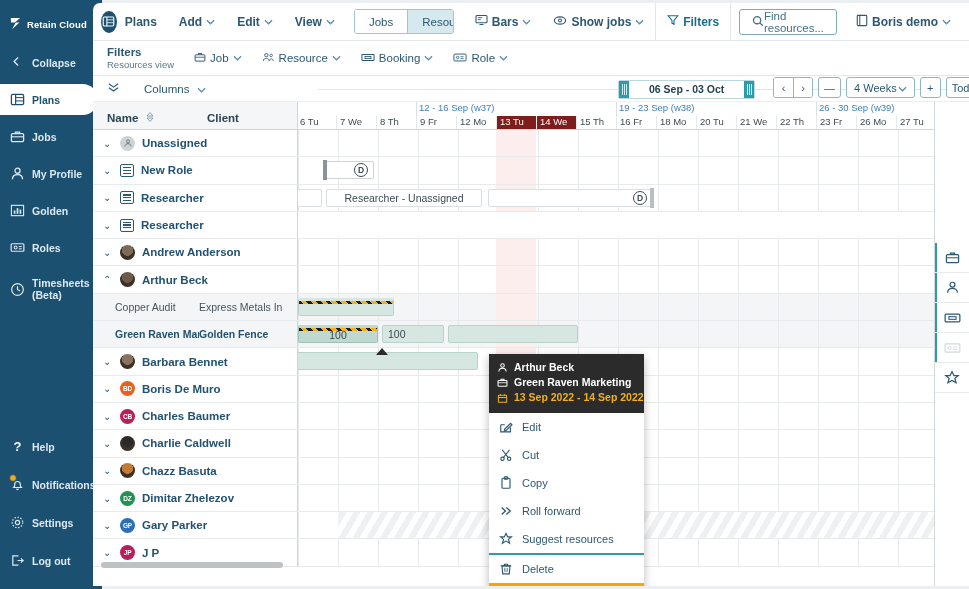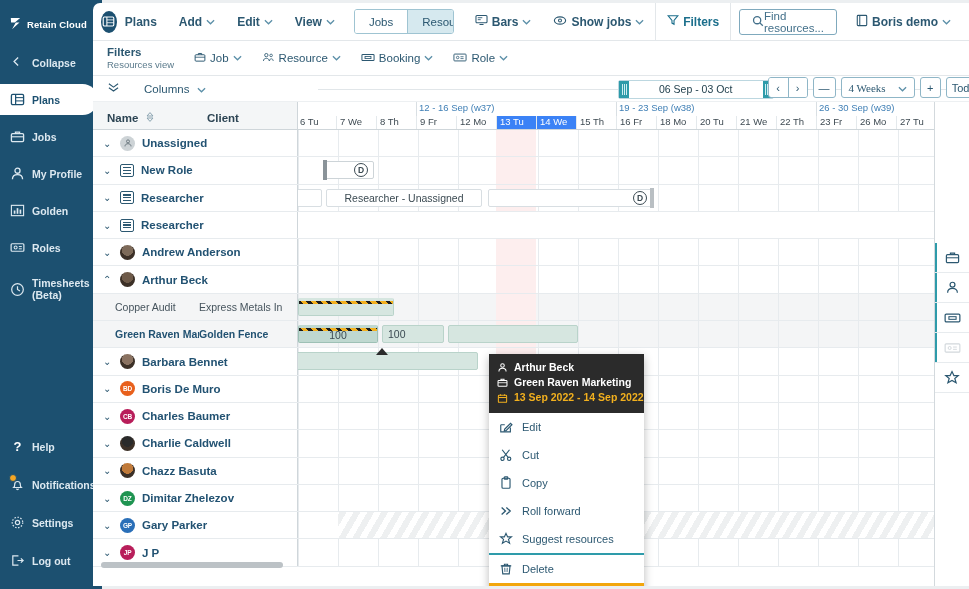--- a/index.html
+++ b/index.html
@@ -98,32 +98,32 @@
     display:flex; align-items:center;
   }
   #rangeline { position:absolute; left:20px; right:0; top:13px; height:1px; background:#e1e6e9; }
   #rangepill {
     position:absolute; left:320px; display:flex; align-items:center; height:19px;
     background:#fff; border:1px solid #bcd7e0; border-radius:2px; z-index:2;
   }
   .grip { width:10px; height:17px; background:#2e9baa; display:flex; gap:1px;
     align-items:center; justify-content:center; }
   .grip i { width:1px; height:11px; background:#cfeef2; display:block; }
-  #rangepill .rtext { padding:0 30px; font-size:10.5px; font-weight:normal; color:#24424f; white-space:nowrap;}
+  #rangepill .rtext { padding:0 20px; font-size:10.5px; font-weight:bold; color:#24424f; white-space:nowrap;}
   #zoomctl { position:absolute; right:0; top:1px; display:flex; align-items:center; gap:5px; z-index:3; }
   .zbtn {
     border:1px solid #8fb6c7; border-radius:3px; height:21px; min-width:21px;
     display:flex;align-items:center;justify-content:center; color:#2c5871;
     font-size:11px; background:#fff; cursor:pointer; padding:0 5px;
   }
   .zgroup { display:flex; border:1px solid #8fb6c7; border-radius:3px; overflow:hidden; height:21px;}
   .zgroup div { width:19px; display:flex;align-items:center;justify-content:center;
     color:#2c5871;font-size:11px;cursor:pointer;background:#fff;}
   .zgroup div+div{border-left:1px solid #8fb6c7;}
-  .zsel { padding:4px 7px; gap:12px;font-family:Liberation Serif, serif; }
+  .zsel { padding:4px 7px; gap:1px; }
   
   #gridwrap { position:absolute; left:0; top:99px; right:0; bottom:0; }
   #namehead {
     position:absolute; left:0; top:0; width:205px; height:28px;
     background:#f4f6f7; border-right:1px solid #cfd6da; border-bottom:1px solid #cfd6da;
     display:flex; align-items:flex-end; z-index:6;
   }
   #namehead .cell { font-weight:bold; color:#2c4453; font-size:11.5px; padding-bottom:5px; }
   #namehead .c1 { width:108px; padding-left:14px; display:flex;align-items:center;gap:8px;}
   #namehead .c1 .sortic { color:#8aa3b0; font-size:9px; }
@@ -133,21 +133,21 @@
     border-bottom:1px solid #cfd6da; overflow:hidden; z-index:5; background:#fff;
   }
   .wkrow { position:absolute; top:0; left:0; height:14px; }
   .wk { position:absolute; top:0; height:14px; color:#3f7fb5; font-size:9.5px; white-space:nowrap;
         border-left:1px solid #d9dfe3; padding-left:2px; }
   .dayrow { position:absolute; top:14px; left:0; height:14px; }
   .day {
     position:absolute; top:0; height:14px; width:40px; font-size:9.5px; color:#3e4a52;
     text-align:left; padding-left:3px; border-left:1px solid #e4e9ec;
   }
-  .day.sel { background:#3b82f6; color:#fff; }
+  .day.sel { background:#7f1d1d; color:#fff; }
   
   #bodyscroll { position:absolute; left:0; top:28px; right:0; bottom:0; overflow:hidden; }
   .row { position:relative; height:27.3px; border-bottom:1px solid #e7ebee; }
   .rowname {
     position:absolute; left:0; top:0; width:205px; height:100%;
     display:flex; align-items:center; gap:7px; padding-left:10px;
     border-right:1px solid #cfd6da; background:#fff; z-index:4;
   }
   .rowname .caret { color:#2c5871; font-size:10px; width:10px; }
   .rowname .nm { color:#225272; font-weight:bold; font-size:11.5px; white-space:nowrap; }

